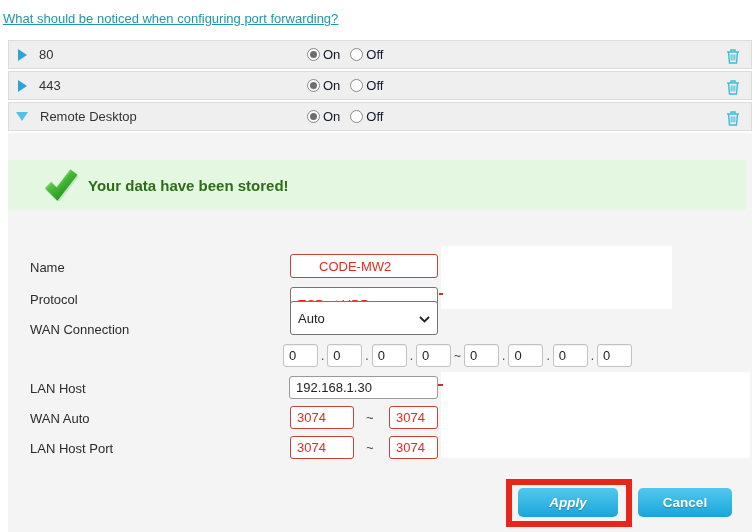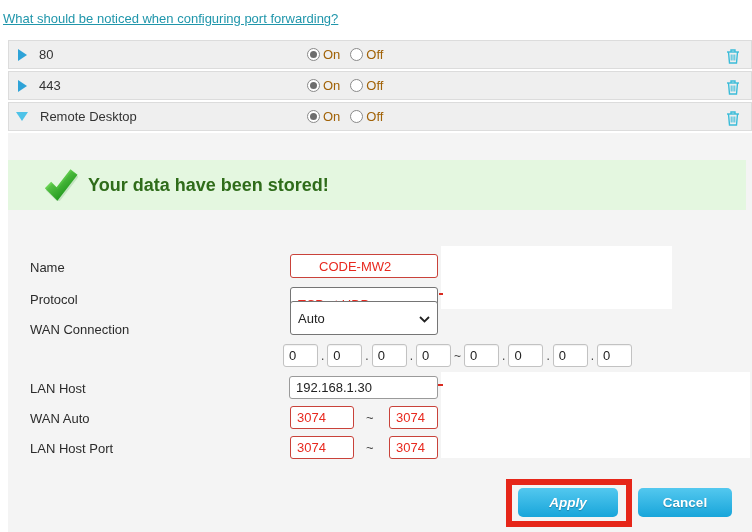--- a/index.html
+++ b/index.html
@@ -15,31 +15,31 @@
               border:1px solid #dcdcdc; display:flex; align-items:center; }
   .tri-right { width:0; height:0; border-top:6px solid transparent; border-bottom:6px solid transparent;
                border-left:9px solid #2ea3d8; margin-left:9px; }
   .tri-down  { width:0; height:0; border-left:6px solid transparent; border-right:6px solid transparent;
                border-top:9px solid #4fc3e8; margin-left:7px; }
   .rule-label { margin-left:12px; font-size:13px; color:#333; }
   .radio-group { position:absolute; left:298px; display:flex; align-items:center; }
   .radio { width:13px; height:13px; border:1px solid #8a8a8a; border-radius:50%; background:#fff;
            display:flex; align-items:center; justify-content:center; }
   .radio .dot { width:7px; height:7px; border-radius:50%; background:#6e6e6e; }
-  .radio-label { font-size:13px; color:#a16207; margin:0 10px 0 3px; }
+  .radio-label { font-size:13px; color:#0f172a; margin:0 10px 0 3px; }
   .trash { position:absolute; right:11px; top:7px; width:14px; height:16px; cursor:pointer; }
 
   
   .panel { position:absolute; left:8px; top:133px; width:744px; height:399px; background:#f4f4f4; }
 
   
   .banner { position:absolute; left:0; top:27px; width:738px; height:50px; background:#e4f7e0;
             display:flex; align-items:center; }
   .check-icon { position:absolute; left:36px; top:9px; }
-  .banner-text { position:absolute; left:80px; font-size:18px; font-weight:bold; color:#2f6c1a; }
+  .banner-text { position:absolute; left:80px; font-size:15px; font-weight:bold; color:#2f6c1a; }
 
   
   .flabel { position:absolute; left:22px; font-size:13px; color:#2b2b2b; white-space:nowrap; }
   .text-input { position:absolute; height:24px; background:#fff; border:1px solid #9a9a9a;
                 border-radius:3px; padding:0 6px; font-size:13px; color:#222;
                 font-family:"Liberation Sans","DejaVu Sans",sans-serif; }
   .red { border-color:#c9423a; color:#e8291f; }
   .select-box { position:absolute; height:23px; background:#fff; border:1px solid #757575;
                 border-radius:3px; display:flex; align-items:center; justify-content:space-between;
                 padding:16px 7px; font-size:13px; cursor:pointer; }

